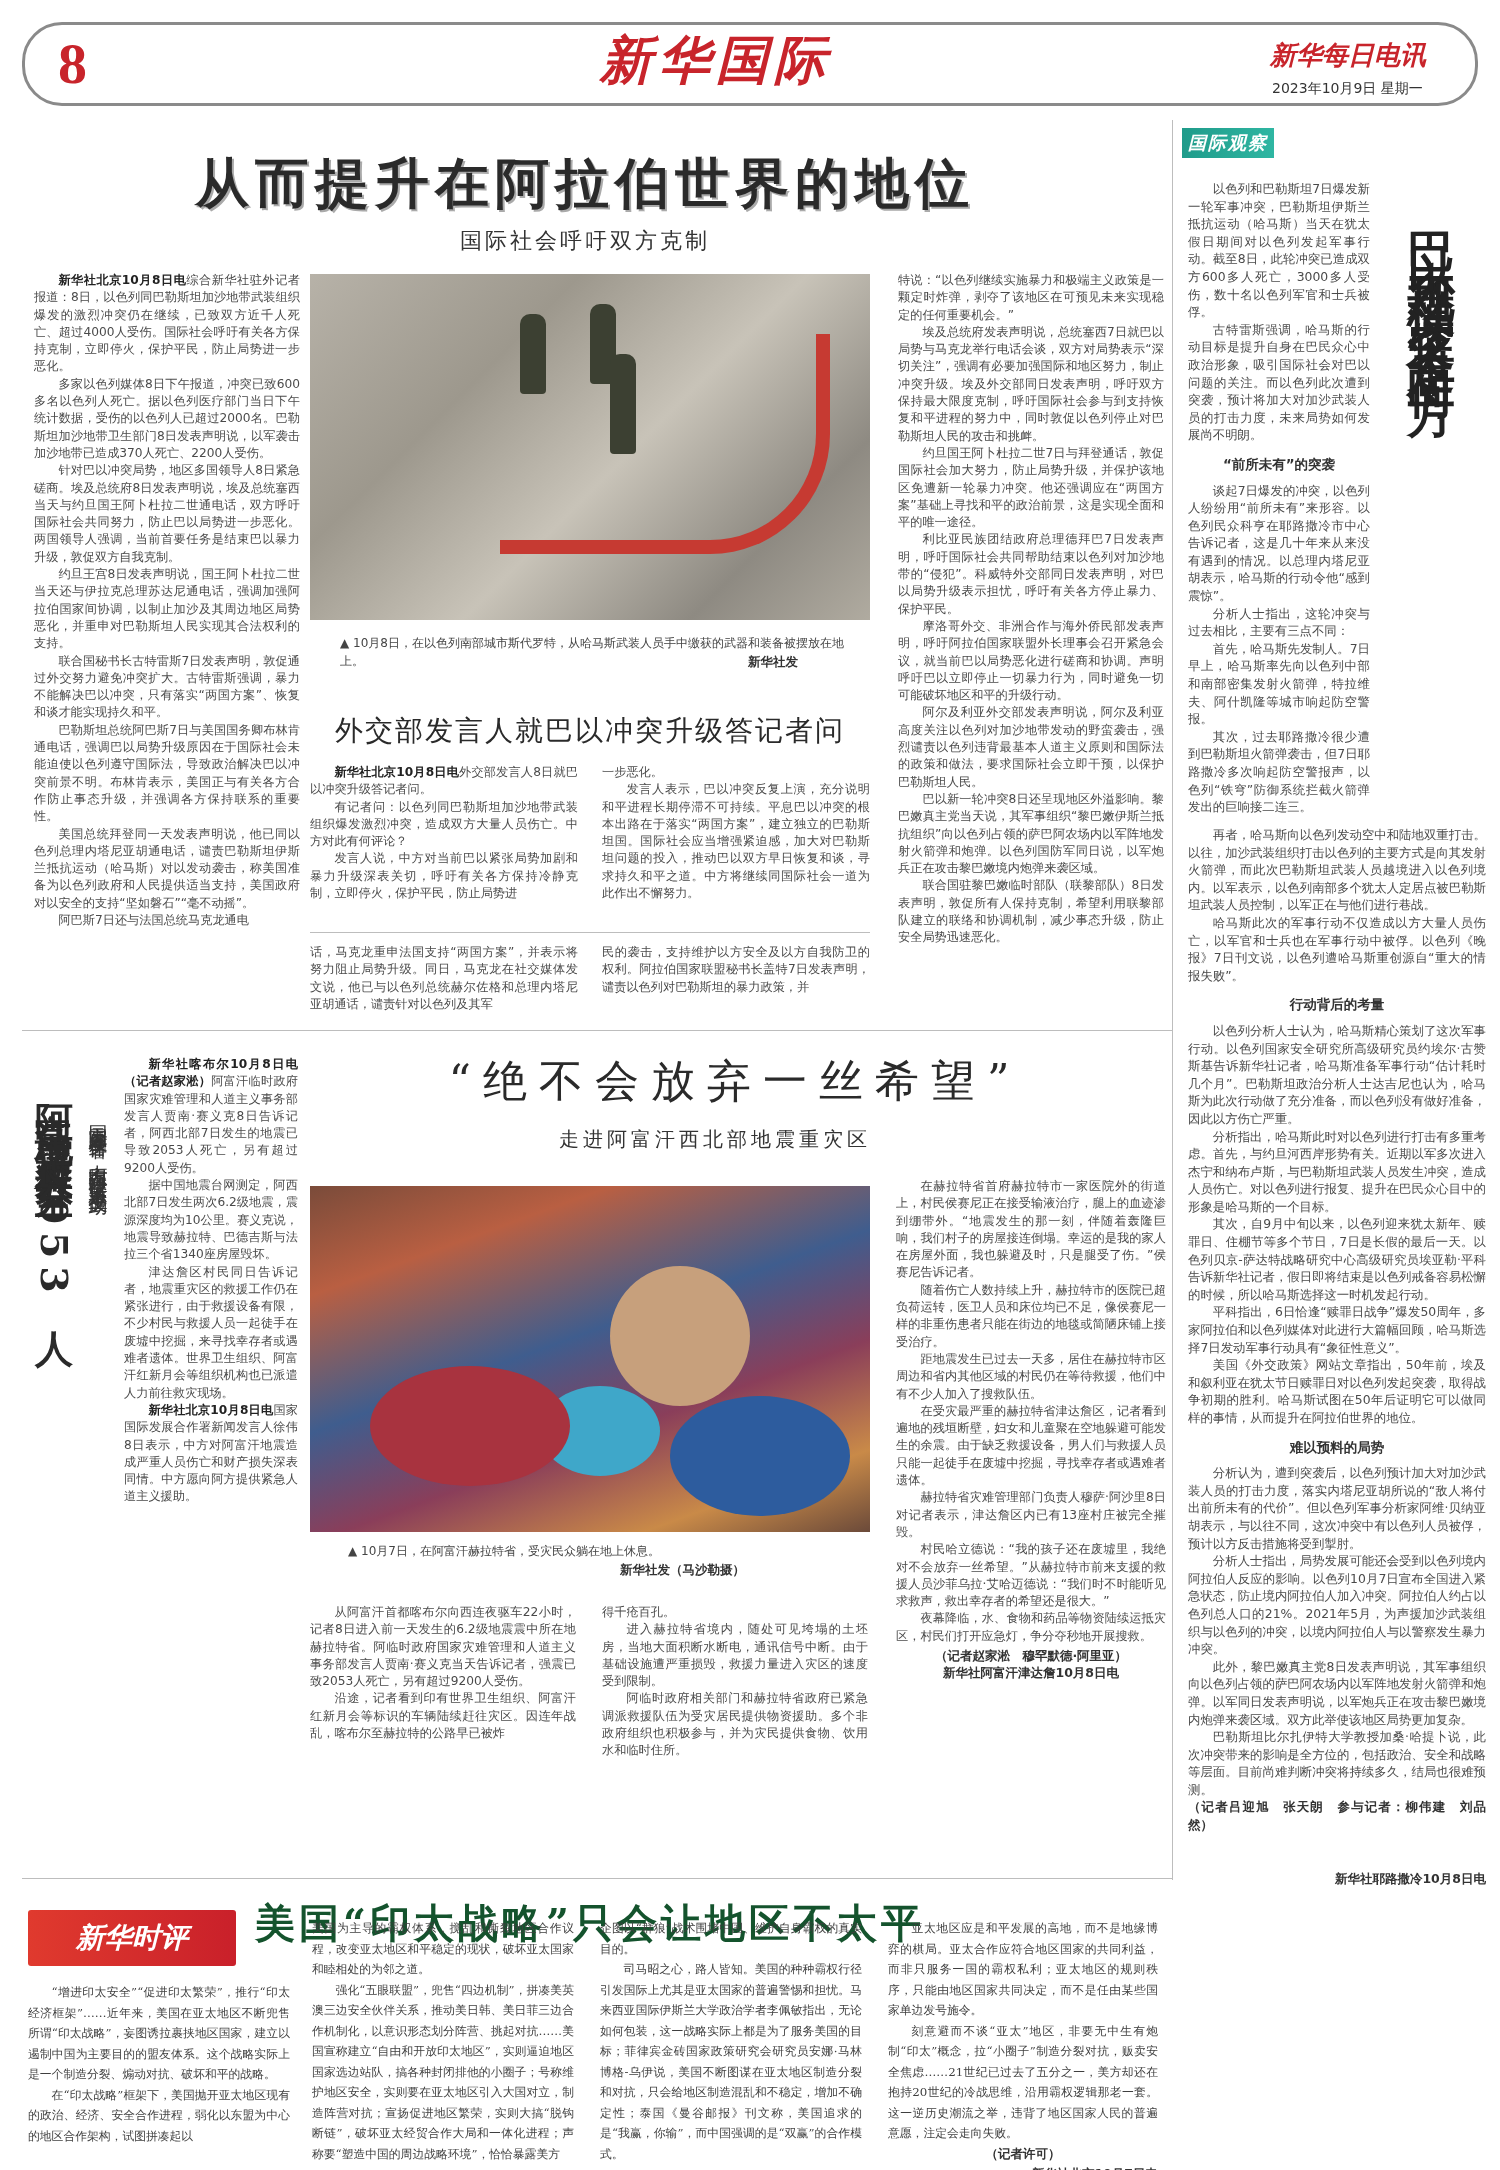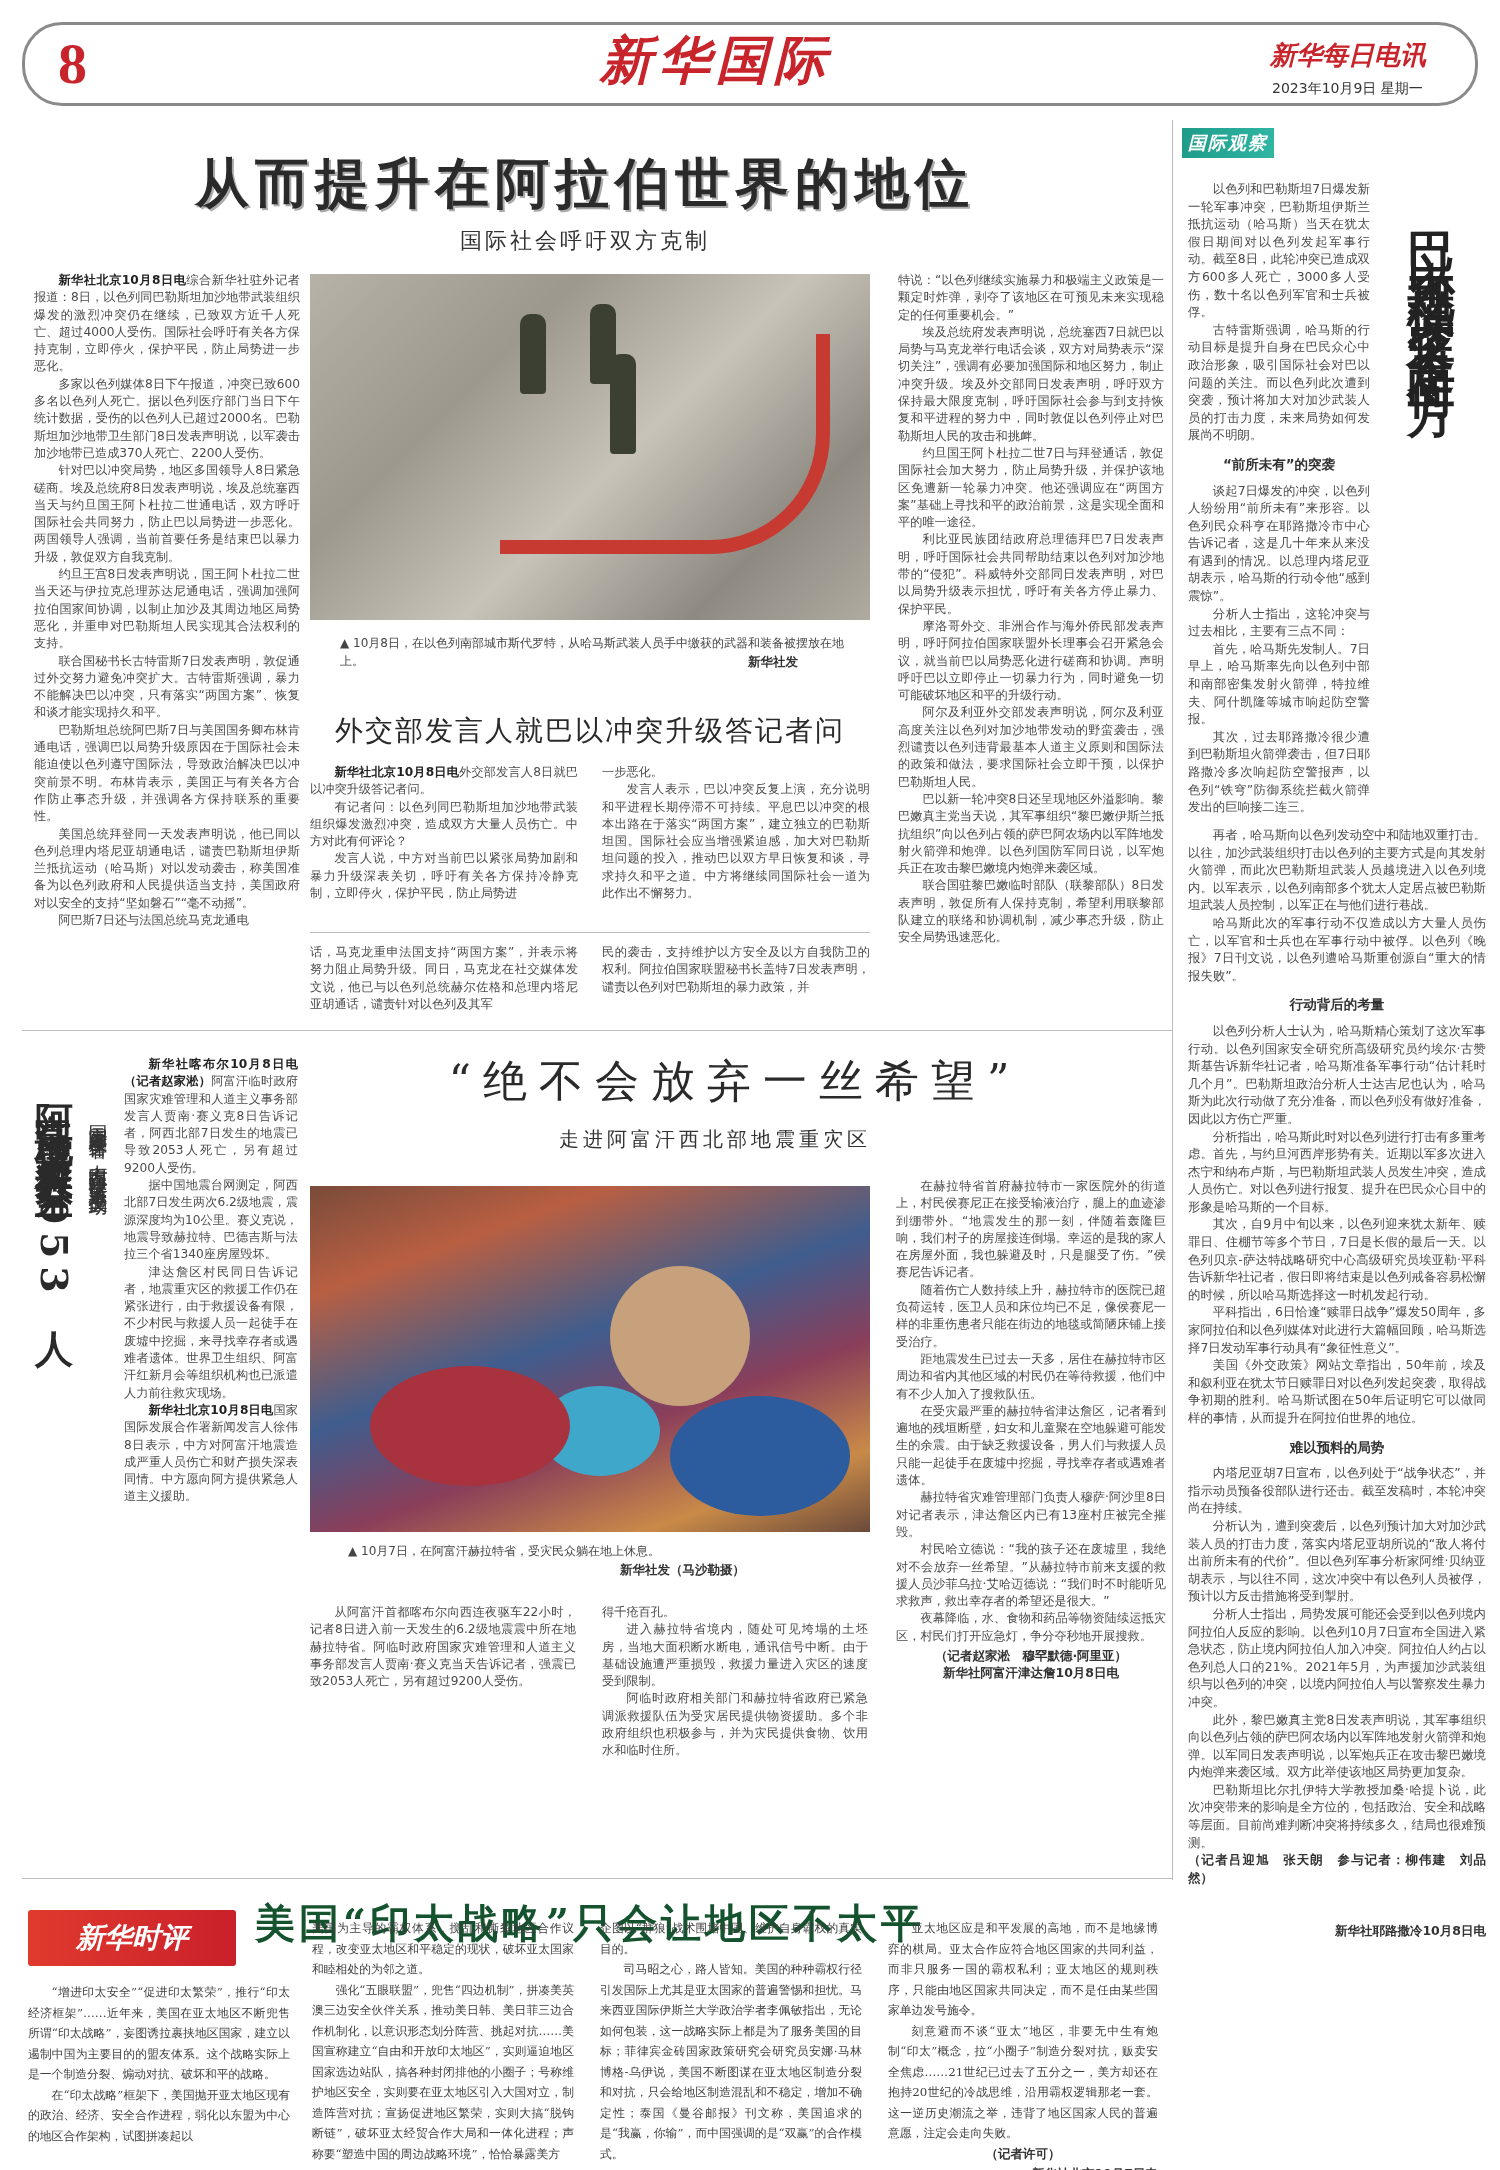--- a/index.html
+++ b/index.html
@@ -114,20 +114,21 @@
   <div class="blob" style="left:300px; top:80px; width:140px; height:140px; background:#c7a07c;"></div>
   <div class="blob" style="left:230px; top:200px; width:120px; height:90px; background:#3fa7c9;"></div>
   <div class="blob" style="left:60px; top:180px; width:200px; height:120px; background:#a8333f;"></div>
   <div class="blob" style="left:360px; top:210px; width:180px; height:120px; background:#2d5c9e;"></div>
 </div>
 <div class="abs caption" style="left:348px; top:1542px;">▲ 10月7日，在阿富汗赫拉特省，受灾民众躺在地上休息。</div>
 <div class="abs credit" style="left:620px; top:1562px;">新华社发（马沙勒摄）</div>
 
 <div class="abs txt" style="left:310px; top:1604px; width:266px;">
   <p>从阿富汗首都喀布尔向西连夜驱车22小时，记者8日进入前一天发生的6.2级地震震中所在地赫拉特省。阿临时政府国家灾难管理和人道主义事务部发言人贾南·赛义克当天告诉记者，强震已致2053人死亡，另有超过9200人受伤。</p>
+  <p>沿途，记者看到印有世界卫生组织、阿富汗红新月会等标识的车辆陆续赶往灾区。因连年战乱，喀布尔至赫拉特的公路早已被炸</p>
 </div>
 <div class="abs txt" style="left:602px; top:1604px; width:266px;">
   <p style="text-indent:0">得千疮百孔。</p>
   <p>进入赫拉特省境内，随处可见垮塌的土坯房，当地大面积断水断电，通讯信号中断。由于基础设施遭严重损毁，救援力量进入灾区的速度受到限制。</p>
   <p>阿临时政府相关部门和赫拉特省政府已紧急调派救援队伍为受灾居民提供物资援助。多个非政府组织也积极参与，并为灾民提供食物、饮用水和临时住所。</p>
 </div>
 <div class="abs txt" style="left:896px; top:1178px; width:270px;">
   <p>在赫拉特省首府赫拉特市一家医院外的街道上，村民侯赛尼正在接受输液治疗，腿上的血迹渗到绷带外。“地震发生的那一刻，伴随着轰隆巨响，我们村子的房屋接连倒塌。幸运的是我的家人在房屋外面，我也躲避及时，只是腿受了伤。”侯赛尼告诉记者。</p>
   <p>随着伤亡人数持续上升，赫拉特市的医院已超负荷运转，医卫人员和床位均已不足，像侯赛尼一样的非重伤患者只能在街边的地毯或简陋床铺上接受治疗。</p>
   <p>距地震发生已过去一天多，居住在赫拉特市区周边和省内其他区域的村民仍在等待救援，他们中有不少人加入了搜救队伍。</p>
@@ -154,21 +155,20 @@
 <div class="abs txt" style="left:1188px; top:826px; width:298px; font-size:12.4px; line-height:17.6px;">
   <p>再者，哈马斯向以色列发动空中和陆地双重打击。以往，加沙武装组织打击以色列的主要方式是向其发射火箭弹，而此次巴勒斯坦武装人员越境进入以色列境内。以军表示，以色列南部多个犹太人定居点被巴勒斯坦武装人员控制，以军正在与他们进行巷战。</p>
   <p>哈马斯此次的军事行动不仅造成以方大量人员伤亡，以军官和士兵也在军事行动中被俘。以色列《晚报》7日刊文说，以色列遭哈马斯重创源自“重大的情报失败”。</p>
   <div class="subhead" style="margin:12px 0 8px;">行动背后的考量</div>
   <p>以色列分析人士认为，哈马斯精心策划了这次军事行动。以色列国家安全研究所高级研究员约埃尔·古赞斯基告诉新华社记者，哈马斯准备军事行动“估计耗时几个月”。巴勒斯坦政治分析人士达吉尼也认为，哈马斯为此次行动做了充分准备，而以色列没有做好准备，因此以方伤亡严重。</p>
   <p>分析指出，哈马斯此时对以色列进行打击有多重考虑。首先，与约旦河西岸形势有关。近期以军多次进入杰宁和纳布卢斯，与巴勒斯坦武装人员发生冲突，造成人员伤亡。对以色列进行报复、提升在巴民众心目中的形象是哈马斯的一个目标。</p>
   <p>其次，自9月中旬以来，以色列迎来犹太新年、赎罪日、住棚节等多个节日，7日是长假的最后一天。以色列贝京-萨达特战略研究中心高级研究员埃亚勒·平科告诉新华社记者，假日即将结束是以色列戒备容易松懈的时候，所以哈马斯选择这一时机发起行动。</p>
   <p>平科指出，6日恰逢“赎罪日战争”爆发50周年，多家阿拉伯和以色列媒体对此进行大篇幅回顾，哈马斯选择7日发动军事行动具有“象征性意义”。</p>
   <p>美国《外交政策》网站文章指出，50年前，埃及和叙利亚在犹太节日赎罪日对以色列发起突袭，取得战争初期的胜利。哈马斯试图在50年后证明它可以做同样的事情，从而提升在阿拉伯世界的地位。</p>
   <div class="subhead" style="margin:12px 0 8px;">难以预料的局势</div>
-  <p>内塔尼亚胡7日宣布，以色列处于“战争状态”，并指示动员预备役部队进行还击。截至发稿时，本轮冲突尚在持续。</p>
   <p>分析认为，遭到突袭后，以色列预计加大对加沙武装人员的打击力度，落实内塔尼亚胡所说的“敌人将付出前所未有的代价”。但以色列军事分析家阿维·贝纳亚胡表示，与以往不同，这次冲突中有以色列人员被俘，预计以方反击措施将受到掣肘。</p>
   <p>分析人士指出，局势发展可能还会受到以色列境内阿拉伯人反应的影响。以色列10月7日宣布全国进入紧急状态，防止境内阿拉伯人加入冲突。阿拉伯人约占以色列总人口的21%。2021年5月，为声援加沙武装组织与以色列的冲突，以境内阿拉伯人与以警察发生暴力冲突。</p>
   <p>此外，黎巴嫩真主党8日发表声明说，其军事组织向以色列占领的萨巴阿农场内以军阵地发射火箭弹和炮弹。以军同日发表声明说，以军炮兵正在攻击黎巴嫩境内炮弹来袭区域。双方此举使该地区局势更加复杂。</p>
   <p>巴勒斯坦比尔扎伊特大学教授加桑·哈提卜说，此次冲突带来的影响是全方位的，包括政治、安全和战略等层面。目前尚难判断冲突将持续多久，结局也很难预测。</p>
   <div class="credit">（记者吕迎旭　张天朗　参与记者：柳伟建　刘品然）</div>
   <div class="credit" style="text-align:right;margin-top:36px;">新华社耶路撒冷10月8日电</div>
 </div>
 
 <div class="abs divider" style="left:22px; top:1878px; width:1150px;"></div>
 <div class="abs h-us">美国“印太战略”只会让地区不太平</div>

